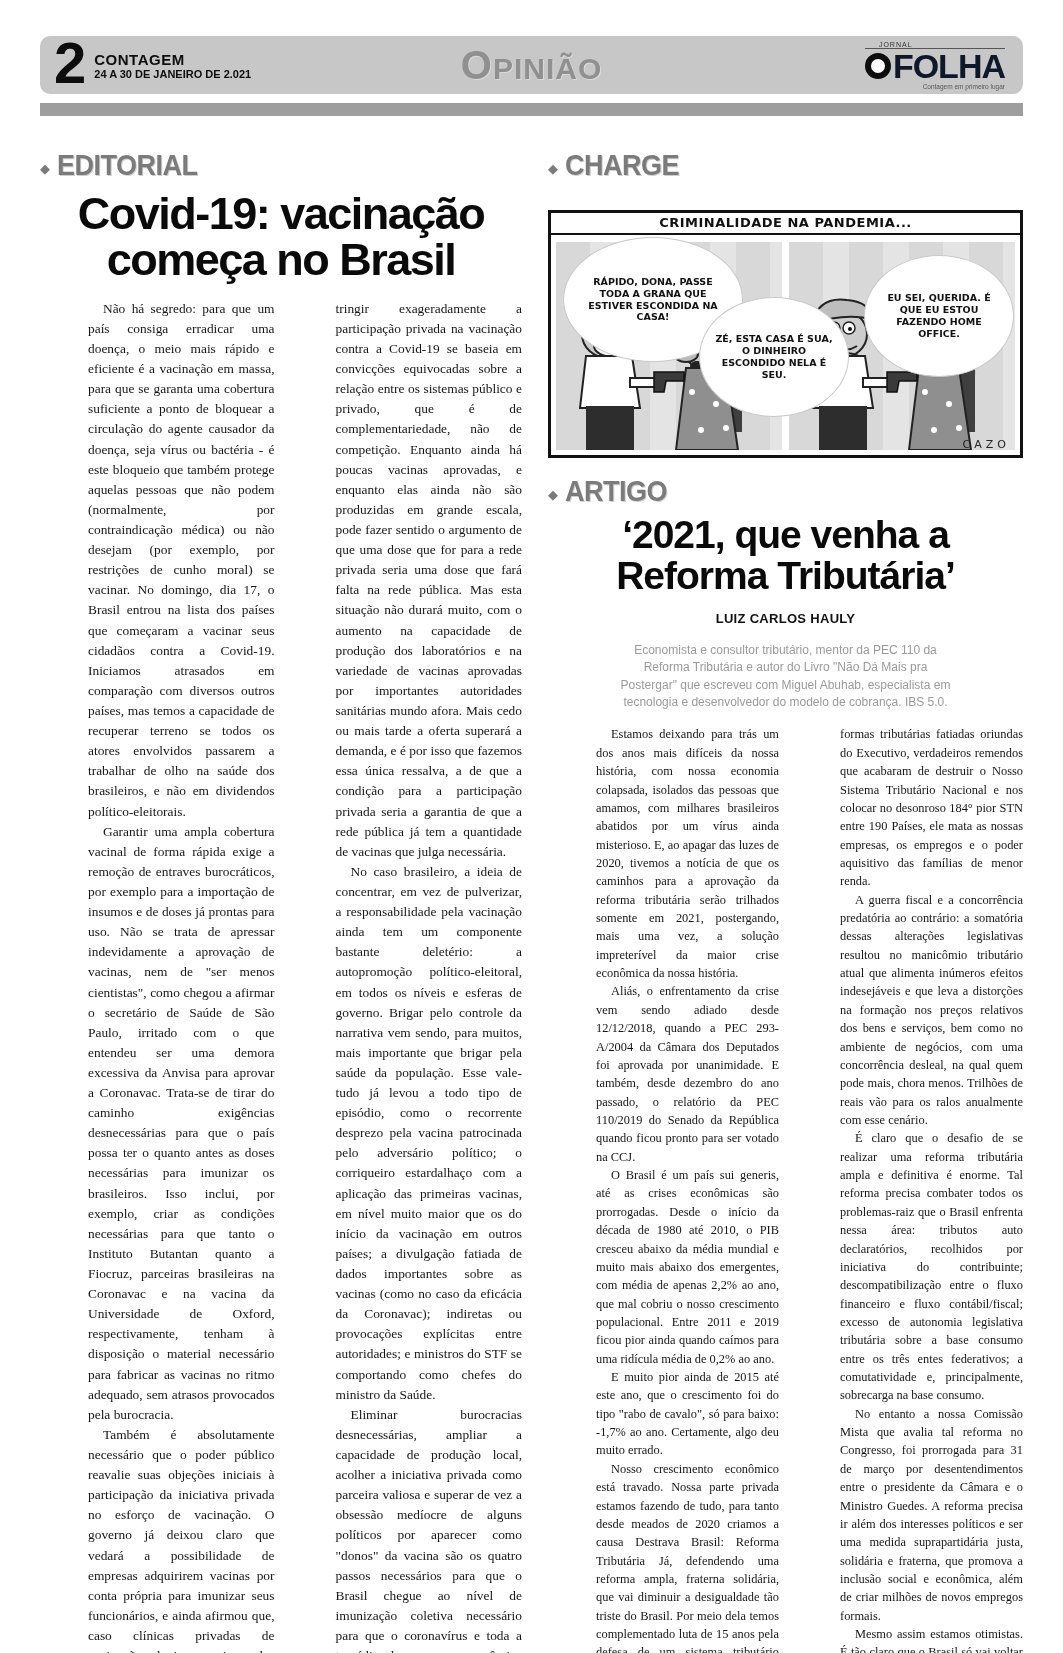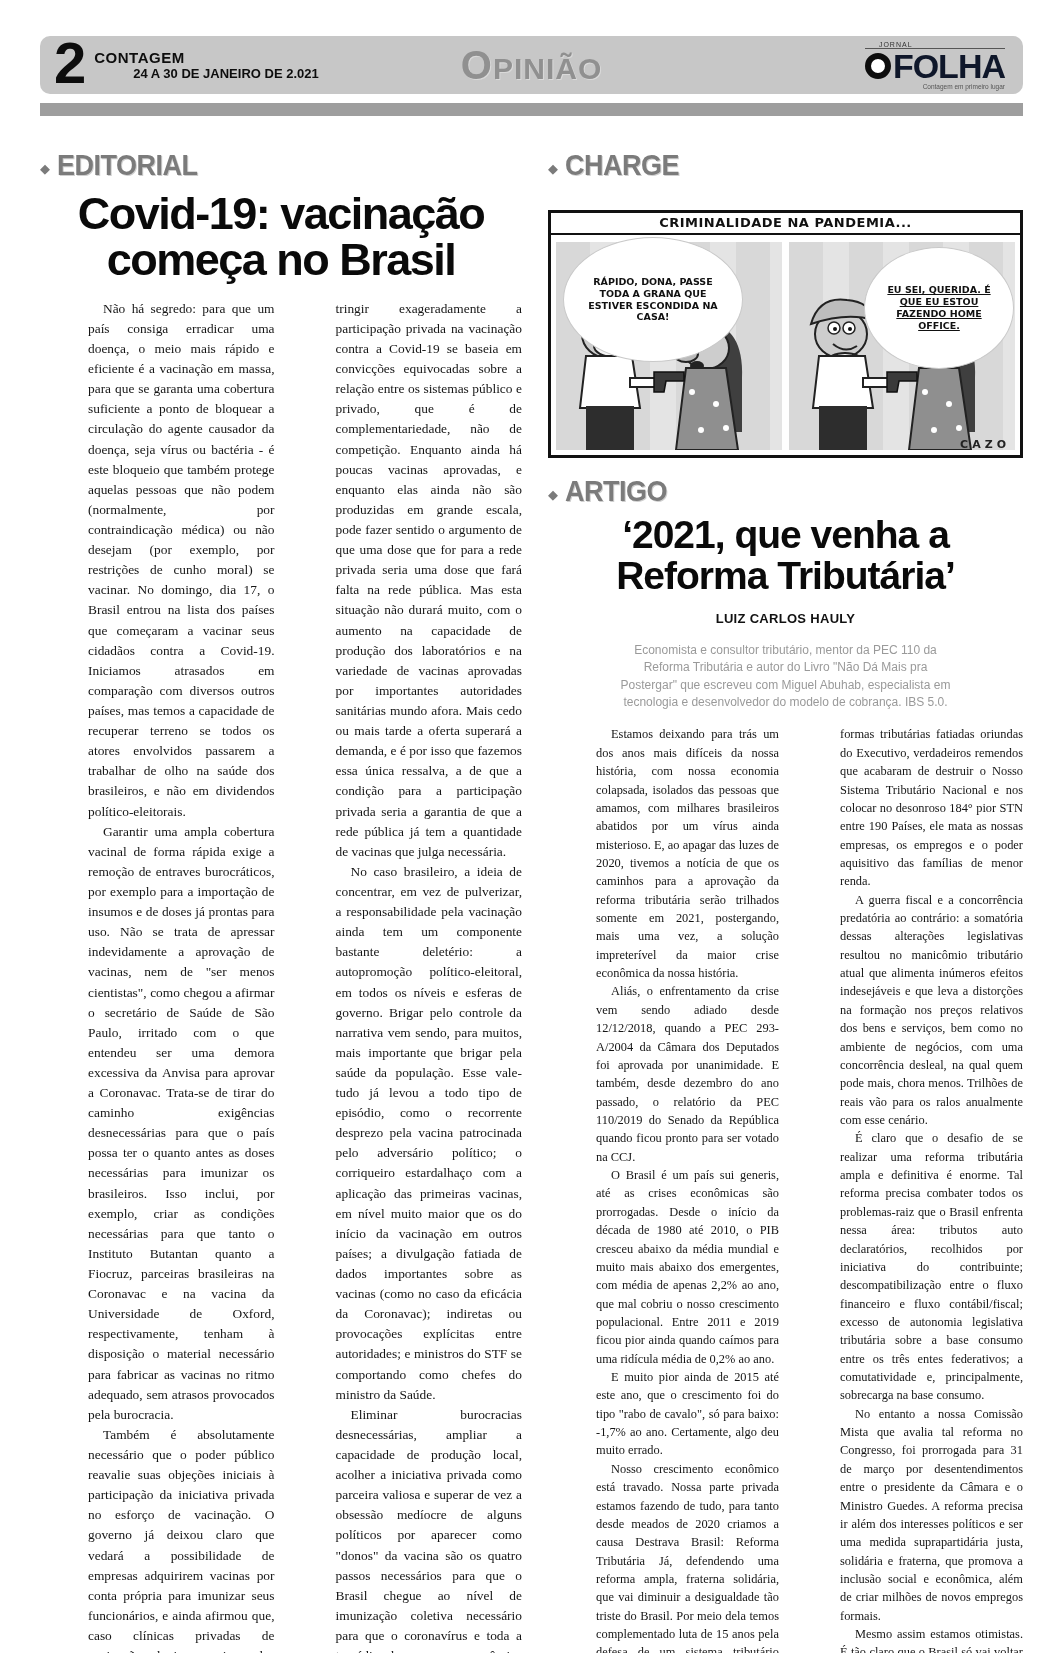--- a/index.html
+++ b/index.html
@@ -7,21 +7,21 @@
   .page { width:1063px; min-height:1653px; margin:0 auto; background:#fff; color:#111;
           padding:36px 40px 30px 40px; position:relative; }
 
   
   .masthead { background:#c7c7c7; border-radius:10px; height:58px; display:flex;
               align-items:center; padding:0 18px 0 14px; position:relative; }
   .page-num { font-size:58px; font-weight:bold; line-height:0.9; letter-spacing:-2px;
               color:#0d0d0d; margin-right:10px; transform:translateY(-2px); }
   .issue-info { display:flex; flex-direction:column; justify-content:center; }
   .issue-city { font-size:15px; font-weight:bold; letter-spacing:0.5px; color:#0d0d0d; }
-  .issue-date { font-size:13px; font-weight:bold; color:#0d0d0d;margin-left:39px; }
+  .issue-date { font-size:11px; font-weight:bold; color:#0d0d0d; }
   .section-title { position:absolute; left:0; right:0; text-align:center;
                    font-size:30px; font-weight:bold; color:#909090; letter-spacing:1px;
                    text-shadow:1px 1px 0 #dadada; }
   .section-title::first-letter { font-size:40px; }
   .masthead-logo { margin-left:auto; text-align:right; z-index:2; }
   .logo-top { font-size:7px; color:#333; letter-spacing:1px; border-bottom:1px solid #555;
               display:block; text-align:left; padding-left:14px; }
   .logo-row { display:flex; align-items:center; }
   .logo-ring { width:26px; height:26px; border:6px solid #0d0d0d; border-radius:50%;
                background:#fff; margin-right:2px; }
@@ -58,23 +58,23 @@
             padding:5px; background:#fff; }
   .panel { flex:1; background:#d8d8d8; position:relative; overflow:hidden;
            background-image:repeating-linear-gradient(90deg,#d8d8d8 0 34px,#e4e4e4 34px 60px); }
   .panel svg { position:absolute; bottom:-4px; left:0; }
   .bubble { position:absolute; background:#fff; border:1px solid #c9c9c9; border-radius:50%;
             display:flex; align-items:center; justify-content:center; text-align:center;
             font-family:"DejaVu Sans",sans-serif; font-weight:bold; font-size:9.5px;
             line-height:1.25; padding:14px; color:#111; z-index:3; }
   .bubble-1 { left:12px; top:0; width:180px; height:125px; }
   .bubble-2 { left:148px; top:60px; width:150px; height:120px; }
-  .bubble-3 { right:6px; top:10px; width:150px; height:122px;text-decoration:underline; }
+  .bubble-3 { right:6px; top:18px; width:150px; height:122px; }
   .cartoon-sig { position:absolute; right:10px; bottom:4px; font-size:11px; letter-spacing:4px;
-                 color:#222; font-weight:bold; z-index:4; font-family:"DejaVu Sans",sans-serif; }
+                 color:#222; font-weight:normal; z-index:4; font-family:"DejaVu Sans",sans-serif; }
 
   
   .artigo-label { margin-top:18px; }
   .artigo-headline { font-size:39px; font-weight:bold; text-align:center; line-height:1.05;
                      letter-spacing:-1px; margin-top:8px; color:#0a0a0a; }
   .artigo-author { text-align:center; font-size:13px; font-weight:bold; margin-top:14px;
                    letter-spacing:0.3px; }
   .artigo-bio { text-align:center; font-size:12px; color:#9a9a9a; width:330px;
                 margin:16px auto 0; line-height:1.45; }
   .artigo-cols { display:flex; gap:13px; margin-top:14px; }
@@ -193,20 +193,21 @@
                 <circle cx="61" cy="47" r="2" fill="#111"></circle>
               <path d="M44 62 q12 10 24 2" stroke="#222" fill="none" stroke-width="2"></path>
               <ellipse cx="56" cy="80" rx="18" ry="9" fill="#f4f4f4" stroke="#222" stroke-width="2"></ellipse>
               <path d="M30 74 L76 74 L84 126 L24 126 Z" fill="#fff" stroke="#222" stroke-width="2"></path>
               <rect x="30" y="124" width="48" height="44" fill="#2d2d2d"></rect>
               <rect x="74" y="96" width="26" height="9" fill="#fff" stroke="#222" stroke-width="2"></rect>
               <path d="M98 90 L128 90 L128 99 L110 99 L108 110 L98 110 Z" fill="#3a3a3a" stroke="#111" stroke-width="1.5"></path>
             </svg>
           </div>
           <div class="bubble bubble-1">RÁPIDO, DONA, PASSE TODA A GRANA QUE ESTIVER ESCONDIDA NA CASA!</div>
+          <div class="bubble bubble-2">ZÉ, ESTA CASA É SUA, O DINHEIRO ESCONDIDO NELA É SEU.</div>
           <div class="bubble bubble-3">EU SEI, QUERIDA. É QUE EU ESTOU FAZENDO HOME OFFICE.</div>
         </div>
         <div class="cartoon-sig">CAZO</div>
       </div>
 
       <div class="sec-label artigo-label">
         <span class="sec-bullet">◆</span>
         <span class="sec-text">ARTIGO</span>
       </div>
       <h2 class="artigo-headline">‘2021, que venha a Reforma Tributária’</h2>

